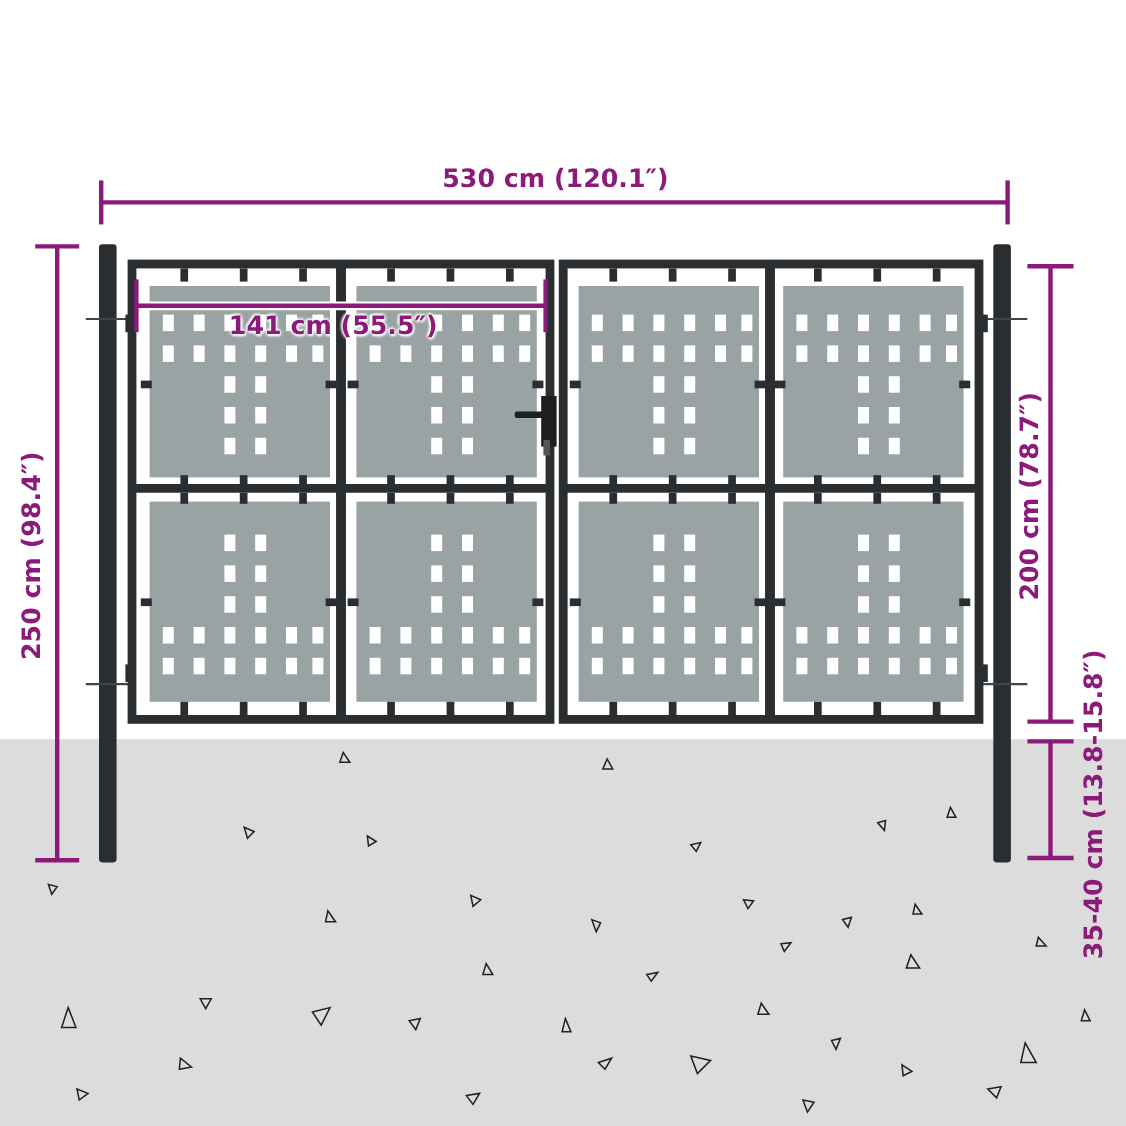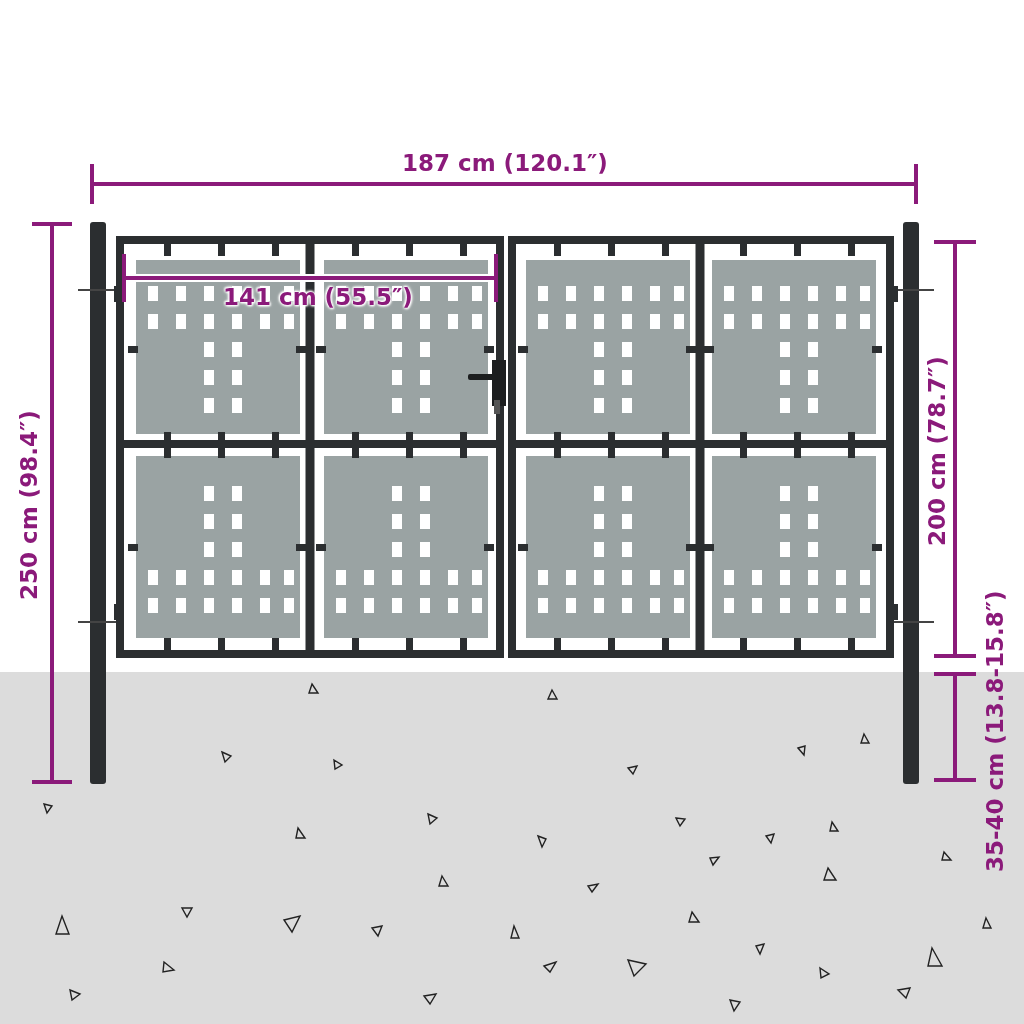--- a/index.html
+++ b/index.html
@@ -335,17 +335,17 @@
     <line x1="955" y1="242" x2="955" y2="656"></line>
     <line x1="934" y1="242" x2="976" y2="242"></line>
     <line x1="934" y1="656" x2="976" y2="656"></line>
 
     <line x1="955" y1="674" x2="955" y2="780"></line>
     <line x1="934" y1="674" x2="976" y2="674"></line>
     <line x1="934" y1="780" x2="976" y2="780"></line>
   </g>
 </svg>
 
-<div class="dim-label" style="left:402px;top:150px;">187 cm (120.1″)</div>
-<div class="dim-label halo" style="left:223px;top:284px;">141 cm (55.5″)</div>
+<div class="dim-label" style="left:402px;top:150px;">530 cm (120.1″)</div>
+<div class="dim-label halo" style="left:208px;top:284px;">141 cm (55.5″)</div>
 <div class="dim-label vert" style="left:16px;top:600px;">250 cm (98.4″)</div>
 <div class="dim-label vert" style="left:924px;top:546px;">200 cm (78.7″)</div>
 <div class="dim-label vert" style="left:982px;top:872px;">35-40 cm (13.8-15.8″)</div>
 
 </body></html>

